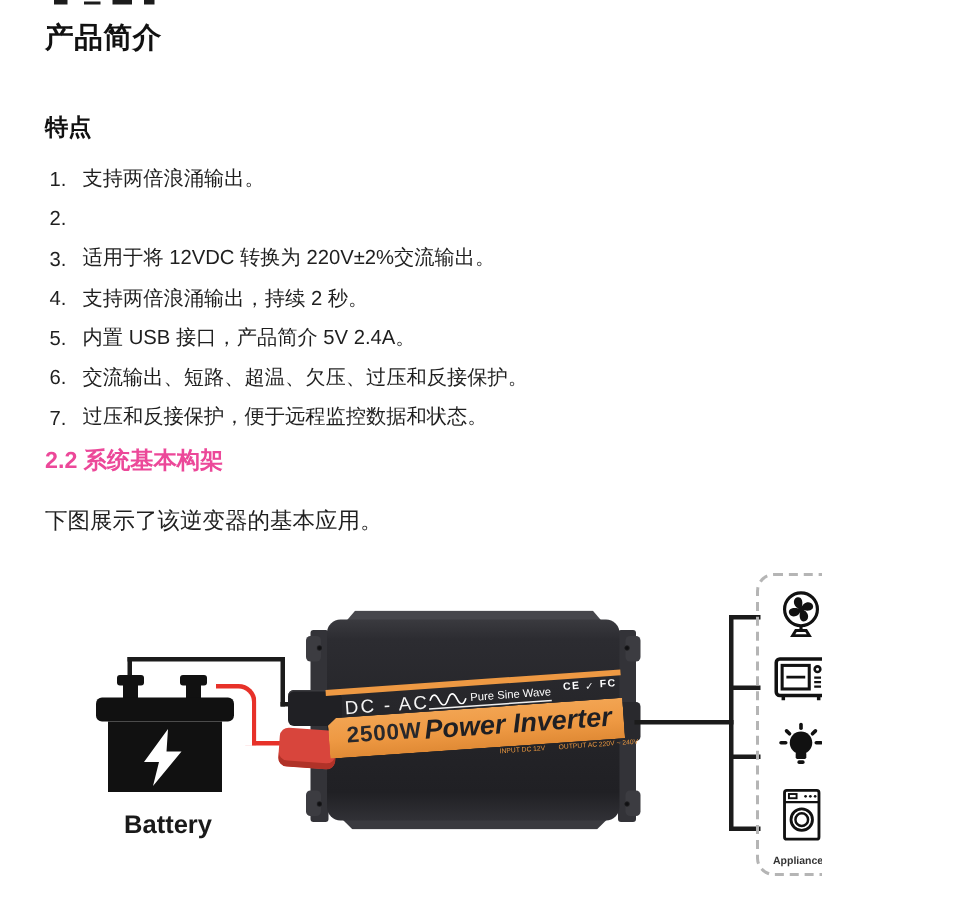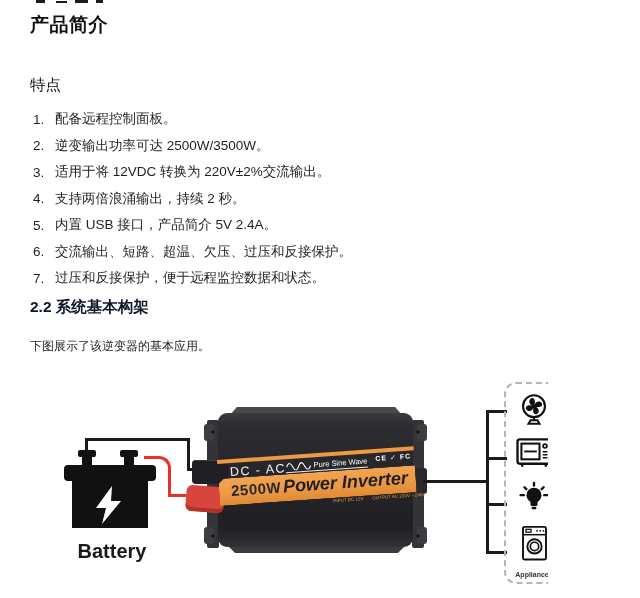--- a/index.html
+++ b/index.html
@@ -4,29 +4,29 @@
 <style>
   * { margin:0; padding:0; box-sizing:border-box; }
   html,body { background:#ffffff; }
   body { font-family:"Liberation Sans","DejaVu Sans",sans-serif; }
   .page { position:relative; width:548px; height:598px; background:#fff; overflow:hidden; }
   .abs { position:absolute; }
 
   
   .doc-title { left:30px; top:12px; font-size:19px; font-weight:bold; color:#111; letter-spacing:.5px; }
   .frag { background:#1c1c1c; }
-  .features-heading { left:30px; top:75px; font-size:15.5px; font-weight:normal; color:#111; }
+  .features-heading { left:30px; top:75px; font-size:15.5px; font-weight:bold; color:#111; }
   .feature-list { left:33px; top:106px; width:560px; }
   .feature-item { display:flex; height:26.5px; align-items:center; font-size:13.5px; color:#1f1f1f; }
   .feature-num { width:22px; }
-  .section-heading { left:30px; top:297px; font-size:15.5px; font-weight:bold; color:#0f172a; }
-  .section-intro { left:30px; top:338px; font-size:12px; color:#1f1f1f; }
-
-  
-  .battery-label { left:62px; top:540px; width:100px; text-align:center; font-size:20px; font-weight:bold; color:#1a1a1a; }
+  .section-heading { left:30px; top:297px; font-size:15.5px; font-weight:bold; color:#ec4899; }
+  .section-intro { left:30px; top:338px; font-size:15px; color:#1f1f1f; }
+
+  
+  .battery-label { left:62px; top:540px; width:100px; text-align:center; font-size:17px; font-weight:bold; color:#1a1a1a; }
 
   
   .wire { background:#1b1b1b; }
   .redwire { background:#e73129; }
   .rw-corner { left:144px; top:456px; width:27px; height:41px; border-top:3px solid #e73129; border-right:3px solid #e73129; border-top-right-radius:12px; }
 
   
   .inv-topstrip { left:230px; top:407px; width:172px; height:8px; background:#47474c; clip-path:polygon(0 100%,4% 0,96% 0,100% 100%); }
   .inv-botstrip { left:228px; top:546px; width:177px; height:7px; background:#3a3a3f; clip-path:polygon(0 0,100% 0,96% 100%,4% 100%); }
   .inv-flange { width:12px; height:128px; background:#333338; border-radius:2px; }
@@ -65,25 +65,24 @@
   <div class="abs frag" style="left:56px;top:1px;width:11px;height:2px"></div>
   <div class="abs frag" style="left:75px;top:0;width:13px;height:3px"></div>
   <div class="abs frag" style="left:96px;top:0;width:7px;height:3px"></div>
 
   <div class="abs doc-title">产品简介</div>
   <div class="abs features-heading">特点</div>
 
   <div class="abs feature-list">
     <div class="feature-item">
         <span class="feature-num">1.</span>
-        <span>配备远程控制面板。</span>
+        <span>支持两倍浪涌输出。</span>
       </div>
     <div class="feature-item">
         <span class="feature-num">2.</span>
-        <span>逆变输出功率可达 2500W/3500W。</span>
       </div>
     <div class="feature-item">
         <span class="feature-num">3.</span>
         <span>适用于将 12VDC 转换为 220V±2%交流输出。</span>
       </div>
     <div class="feature-item">
         <span class="feature-num">4.</span>
         <span>支持两倍浪涌输出，持续 2 秒。</span>
       </div>
     <div class="feature-item">

